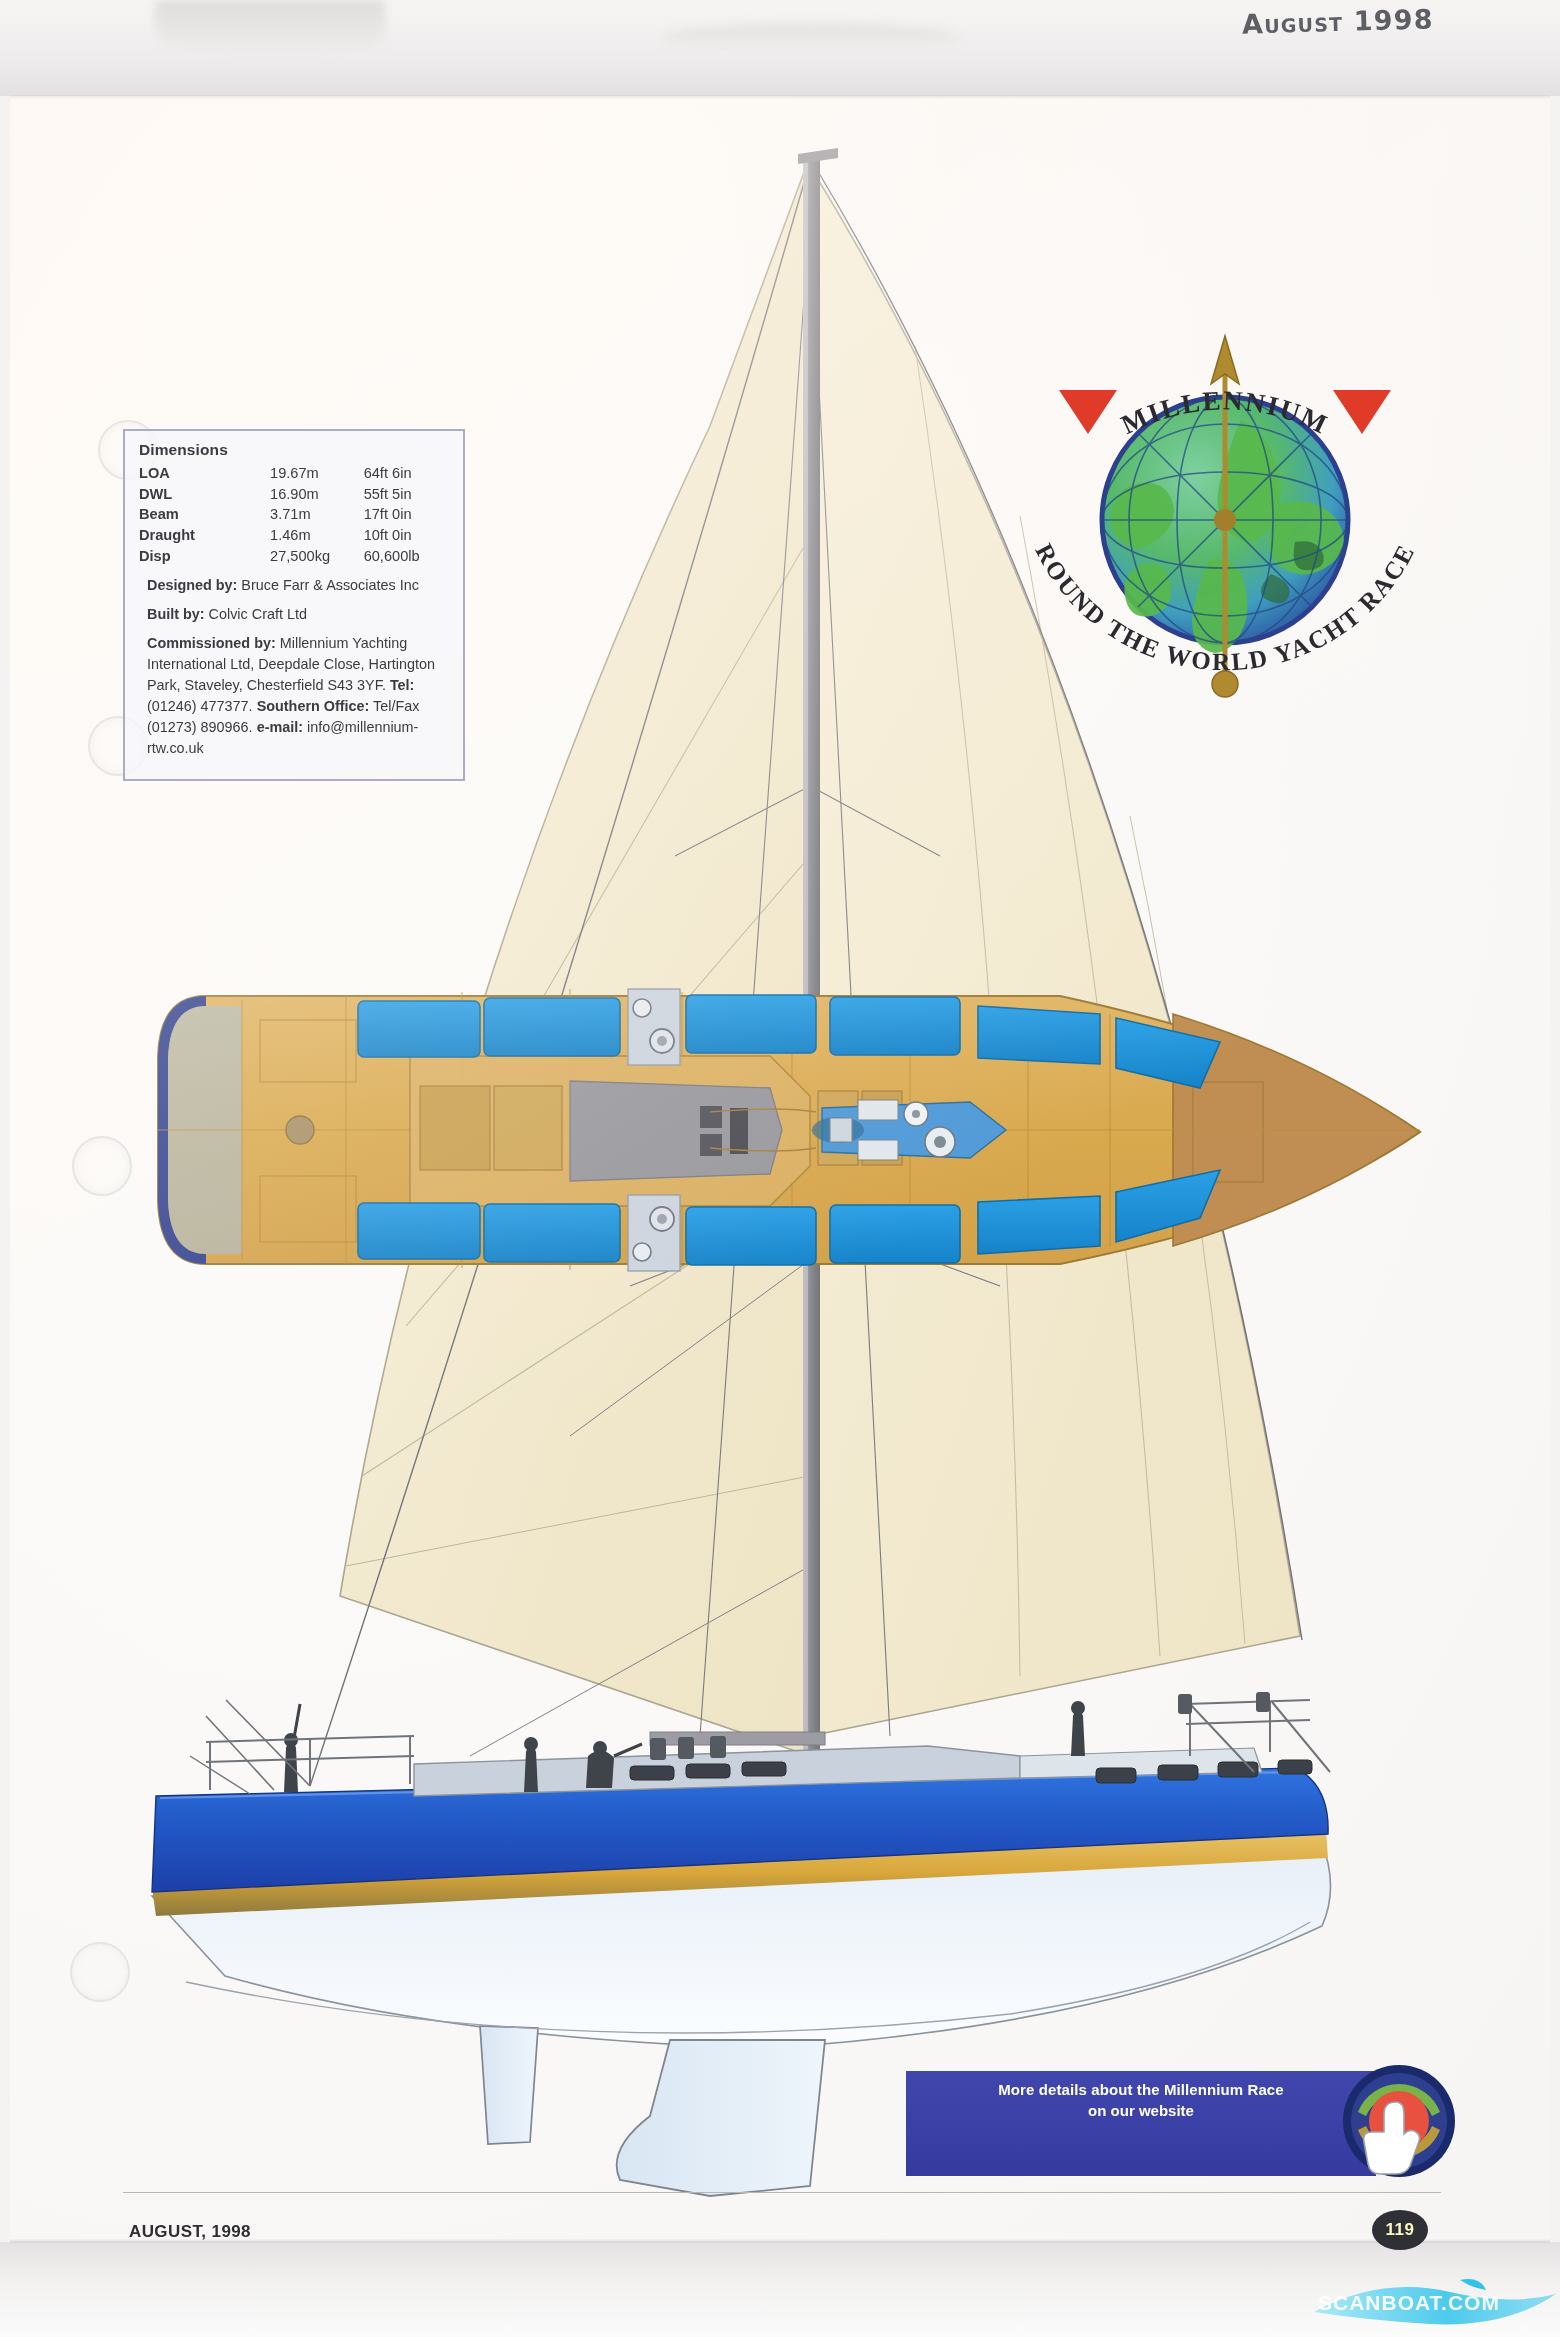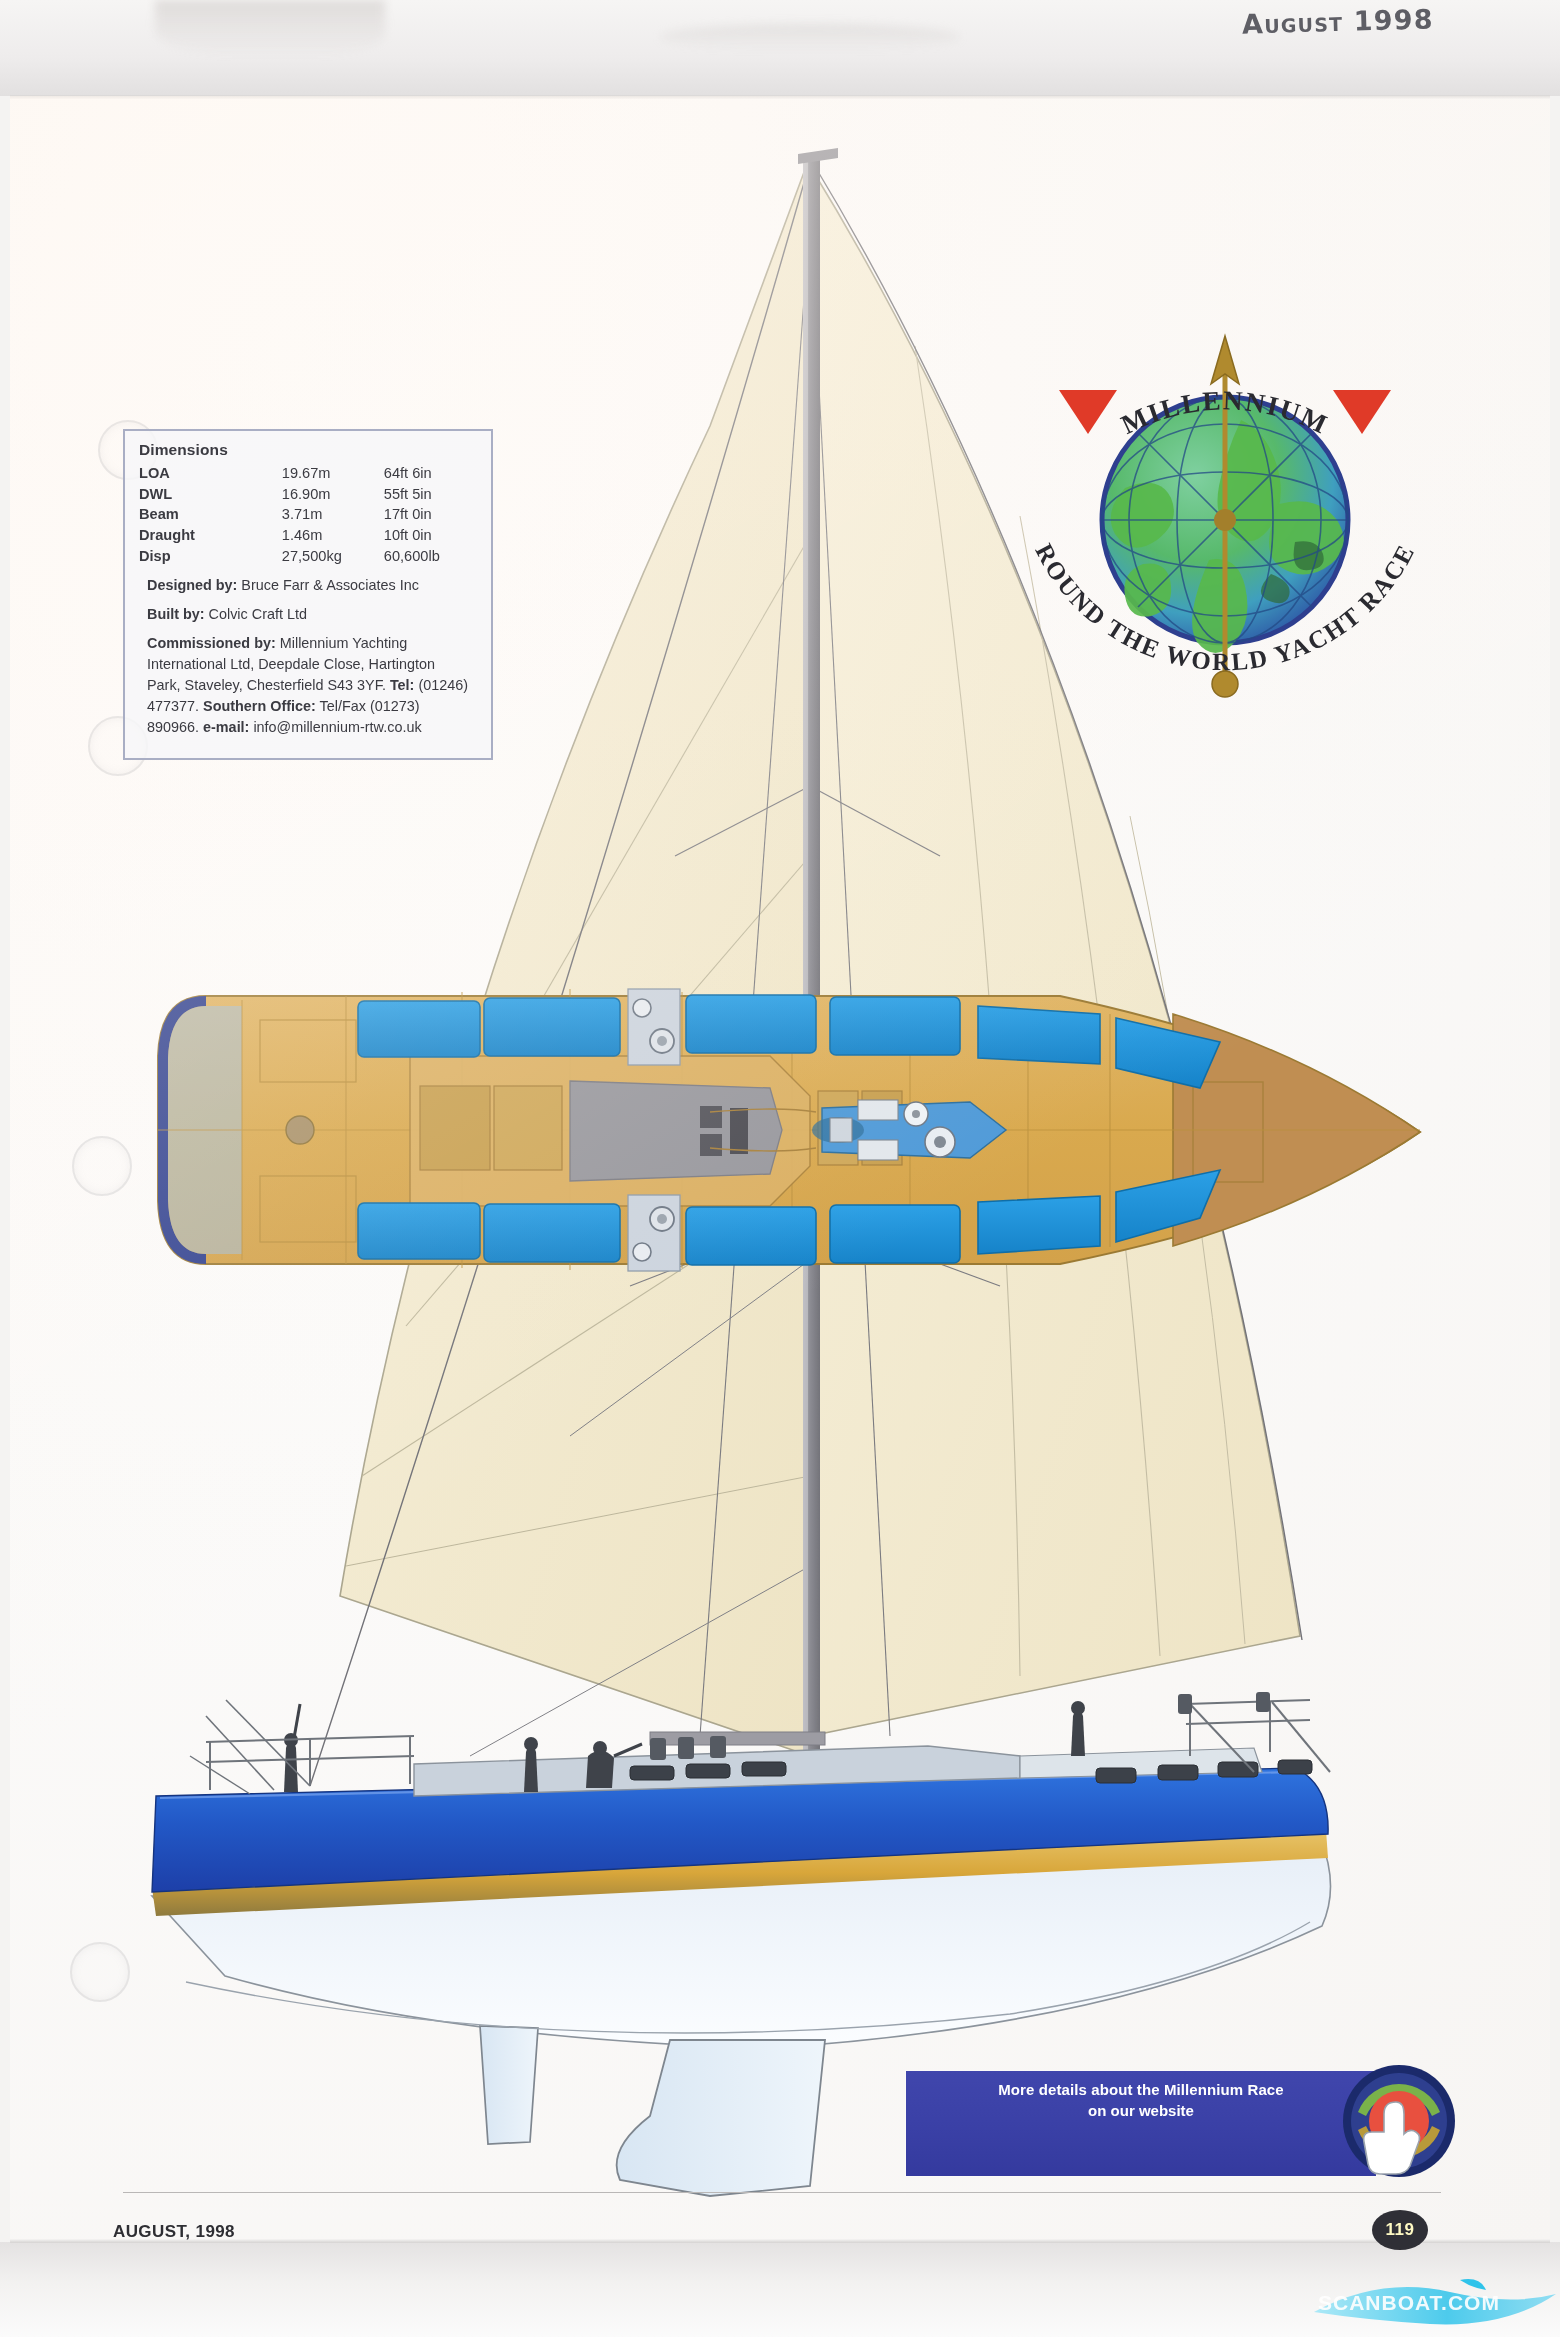--- a/index.html
+++ b/index.html
@@ -57,21 +57,21 @@
   .punch{position:absolute;width:56px;height:56px;border-radius:50%;
     border:2px solid rgba(150,150,155,.20);
     box-shadow:inset 0 0 10px rgba(170,170,175,.13);}
 
   
   #art{position:absolute;left:0;top:0;width:1540px;height:2146px;}
   #art svg{position:absolute;left:0;top:0;}
 
   
   #spec-box{
-    position:absolute;left:113px;top:333px;width:370px;
+    position:absolute;left:113px;top:333px;width:342px;
     background:rgba(247,247,249,.82);
     border:2px solid #a9aec4;
     padding:10px 12px 12px 14px;
     box-sizing:border-box;
     color:#3b3b42;
   }
   #spec-box .heading{font-weight:700;font-size:15.5px;letter-spacing:.1px;
     margin-bottom:4px;}
   table.spec{border-collapse:collapse;width:100%;font-size:14.6px;line-height:1.42;}
   table.spec td{padding:0;vertical-align:top;white-space:nowrap;}
@@ -98,21 +98,21 @@
   }
   #web-banner .l1{font-size:15px;font-weight:700;letter-spacing:.1px;text-align:center;}
   #web-banner .l2{font-size:15px;font-weight:700;margin-top:4px;}
   #web-banner .l3{font-size:28px;font-weight:400;margin-top:3px;letter-spacing:.4px;
     font-family:"DejaVu Sans",sans-serif;}
   #banner-seal{position:absolute;left:1330px;top:1966px;width:118px;height:118px;}
 
   
   #footer-rule{position:absolute;left:113px;top:2096px;width:1318px;height:1px;
     background:#b9b7b6;}
-  #footer-date{position:absolute;left:103px;top:2126px;
+  #footer-date{position:absolute;left:119px;top:2126px;
     font-size:17px;font-weight:700;color:#2e2e33;letter-spacing:.4px;}
   #page-badge{position:absolute;left:1362px;top:2114px;width:56px;height:40px;
     border-radius:50%;background:#2f2f36;color:#fef9c3;font-size:17px;font-weight:700;
     display:flex;align-items:center;justify-content:center;letter-spacing:.5px;}
 
   
   #watermark{position:absolute;left:1310px;top:2258px;width:250px;height:79px;}
   #watermark .wm-text{font-family:"Liberation Sans",sans-serif;font-weight:700;
     font-size:21px;letter-spacing:1px;fill:#ffffff;opacity:.9;}
 </style>

